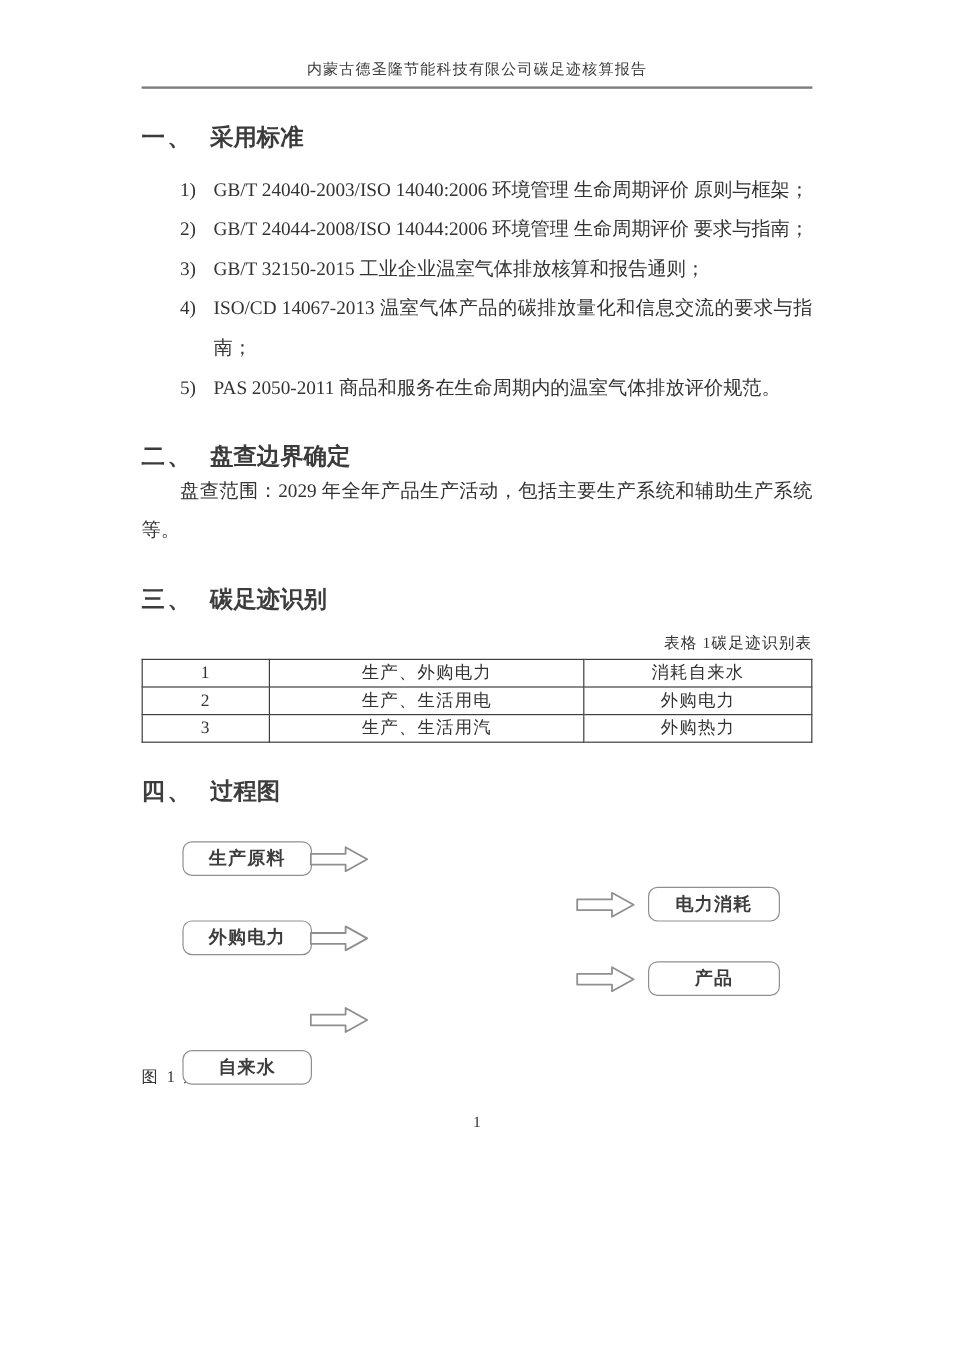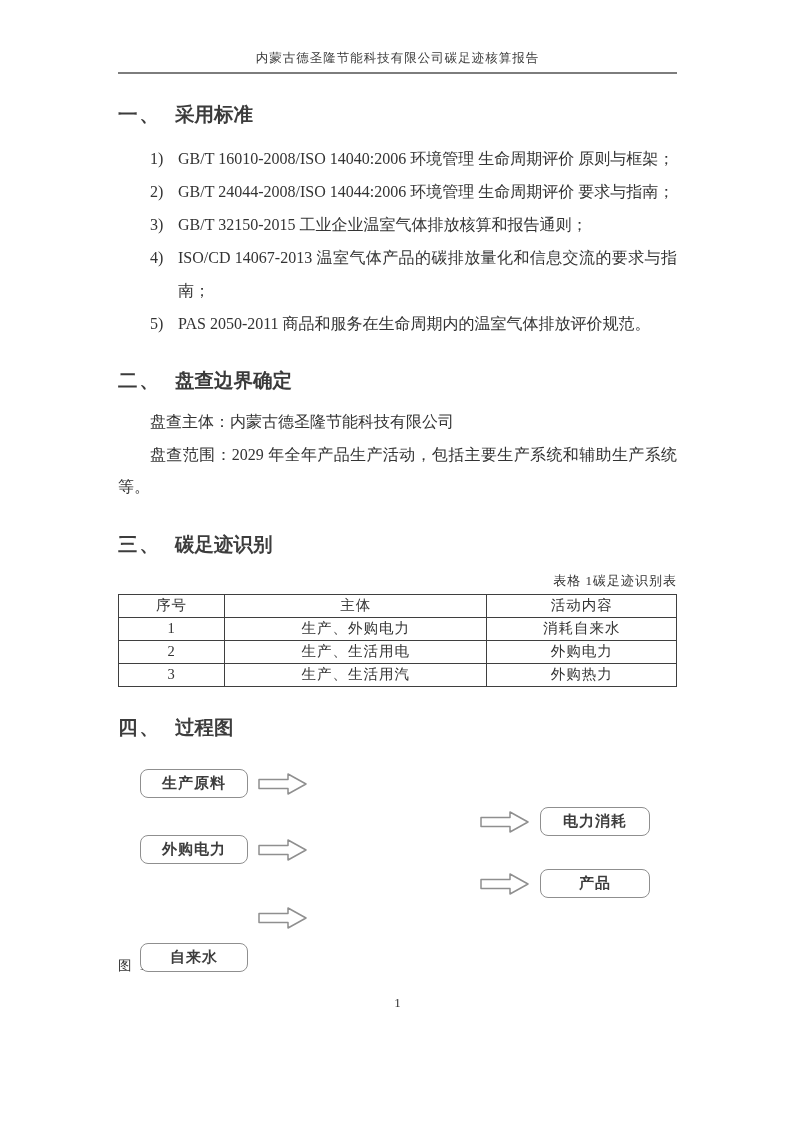--- a/index.html
+++ b/index.html
@@ -95,21 +95,21 @@
     background: #ffffff;
     display: flex;
     align-items: center;
     justify-content: center;
     font-family: "Liberation Sans", "DejaVu Sans", sans-serif;
     font-weight: bold;
     font-size: 15px;
     color: #3d3d3d;
     letter-spacing: 1px;
   }
-  .d-input { left: 22px; width: 108px; height: 29px; }
+  .d-input { left: 34px; width: 108px; height: 29px; }
   .d-in-1 { top: 2px; }
   .d-in-2 { top: 68px; }
   .d-in-3 { top: 136px; margin-top: 40px; }
   .d-process {
     left: 237px; top: 3px;
     width: 112px; height: 165px;
     border-radius: 30px;
   }
   .d-out { left: 422px; width: 110px; height: 29px; }
   .d-out-1 { top: 40px; }
@@ -148,21 +148,21 @@
   <div class="content">
 
     <div class="heading h-sans">
       <span class="h-no">一、</span>
       <span>采用标准</span>
     </div>
 
     <div class="standards">
       <div class="std-item">
         <span class="std-num">1)</span>
-        <span class="std-text">GB/T 16010-2008/ISO 14040:2006 环境管理 生命周期评价 原则与框架；</span>
+        <span class="std-text">GB/T 24040-2003/ISO 14040:2006 环境管理 生命周期评价 原则与框架；</span>
       </div>
       <div class="std-item">
         <span class="std-num">2)</span>
         <span class="std-text">GB/T 24044-2008/ISO 14044:2006 环境管理  生命周期评价 要求与指南；</span>
       </div>
       <div class="std-item">
         <span class="std-num">3)</span>
         <span class="std-text">GB/T 32150-2015 工业企业温室气体排放核算和报告通则；</span>
       </div>
       <div class="std-item">
@@ -173,42 +173,36 @@
         <span class="std-num">5)</span>
         <span class="std-text">PAS 2050-2011 商品和服务在生命周期内的温室气体排放评价规范。</span>
       </div>
     </div>
 
     <div class="heading h-sans">
       <span class="h-no">二、</span>
       <span>盘查边界确定</span>
     </div>
 
-    <p class="body-p first">盘查主体：内蒙古德圣隆节能科技有限公司</p>
     <p class="body-p">盘查范围：2029 年全年产品生产活动，包括主要生产系统和辅助生产系统等。</p>
 
     <div class="heading h-serif">
       <span class="h-no">三、</span>
       <span>碳足迹识别</span>
     </div>
 
     <div class="tbl-caption">表格 1碳足迹识别表</div>
 
     <table class="id-table">
       <colgroup>
           <col style="width:19%">
           <col style="width:47%">
           <col style="width:34%">
         </colgroup>
       <tbody>
-        <tr>
-          <td>序号</td>
-          <td>主体</td>
-          <td>活动内容</td>
-        </tr>
         <tr>
           <td>1</td>
           <td>生产、外购电力</td>
           <td>消耗自来水</td>
         </tr>
         <tr>
           <td>2</td>
           <td>生产、生活用电</td>
           <td>外购电力</td>
         </tr>

